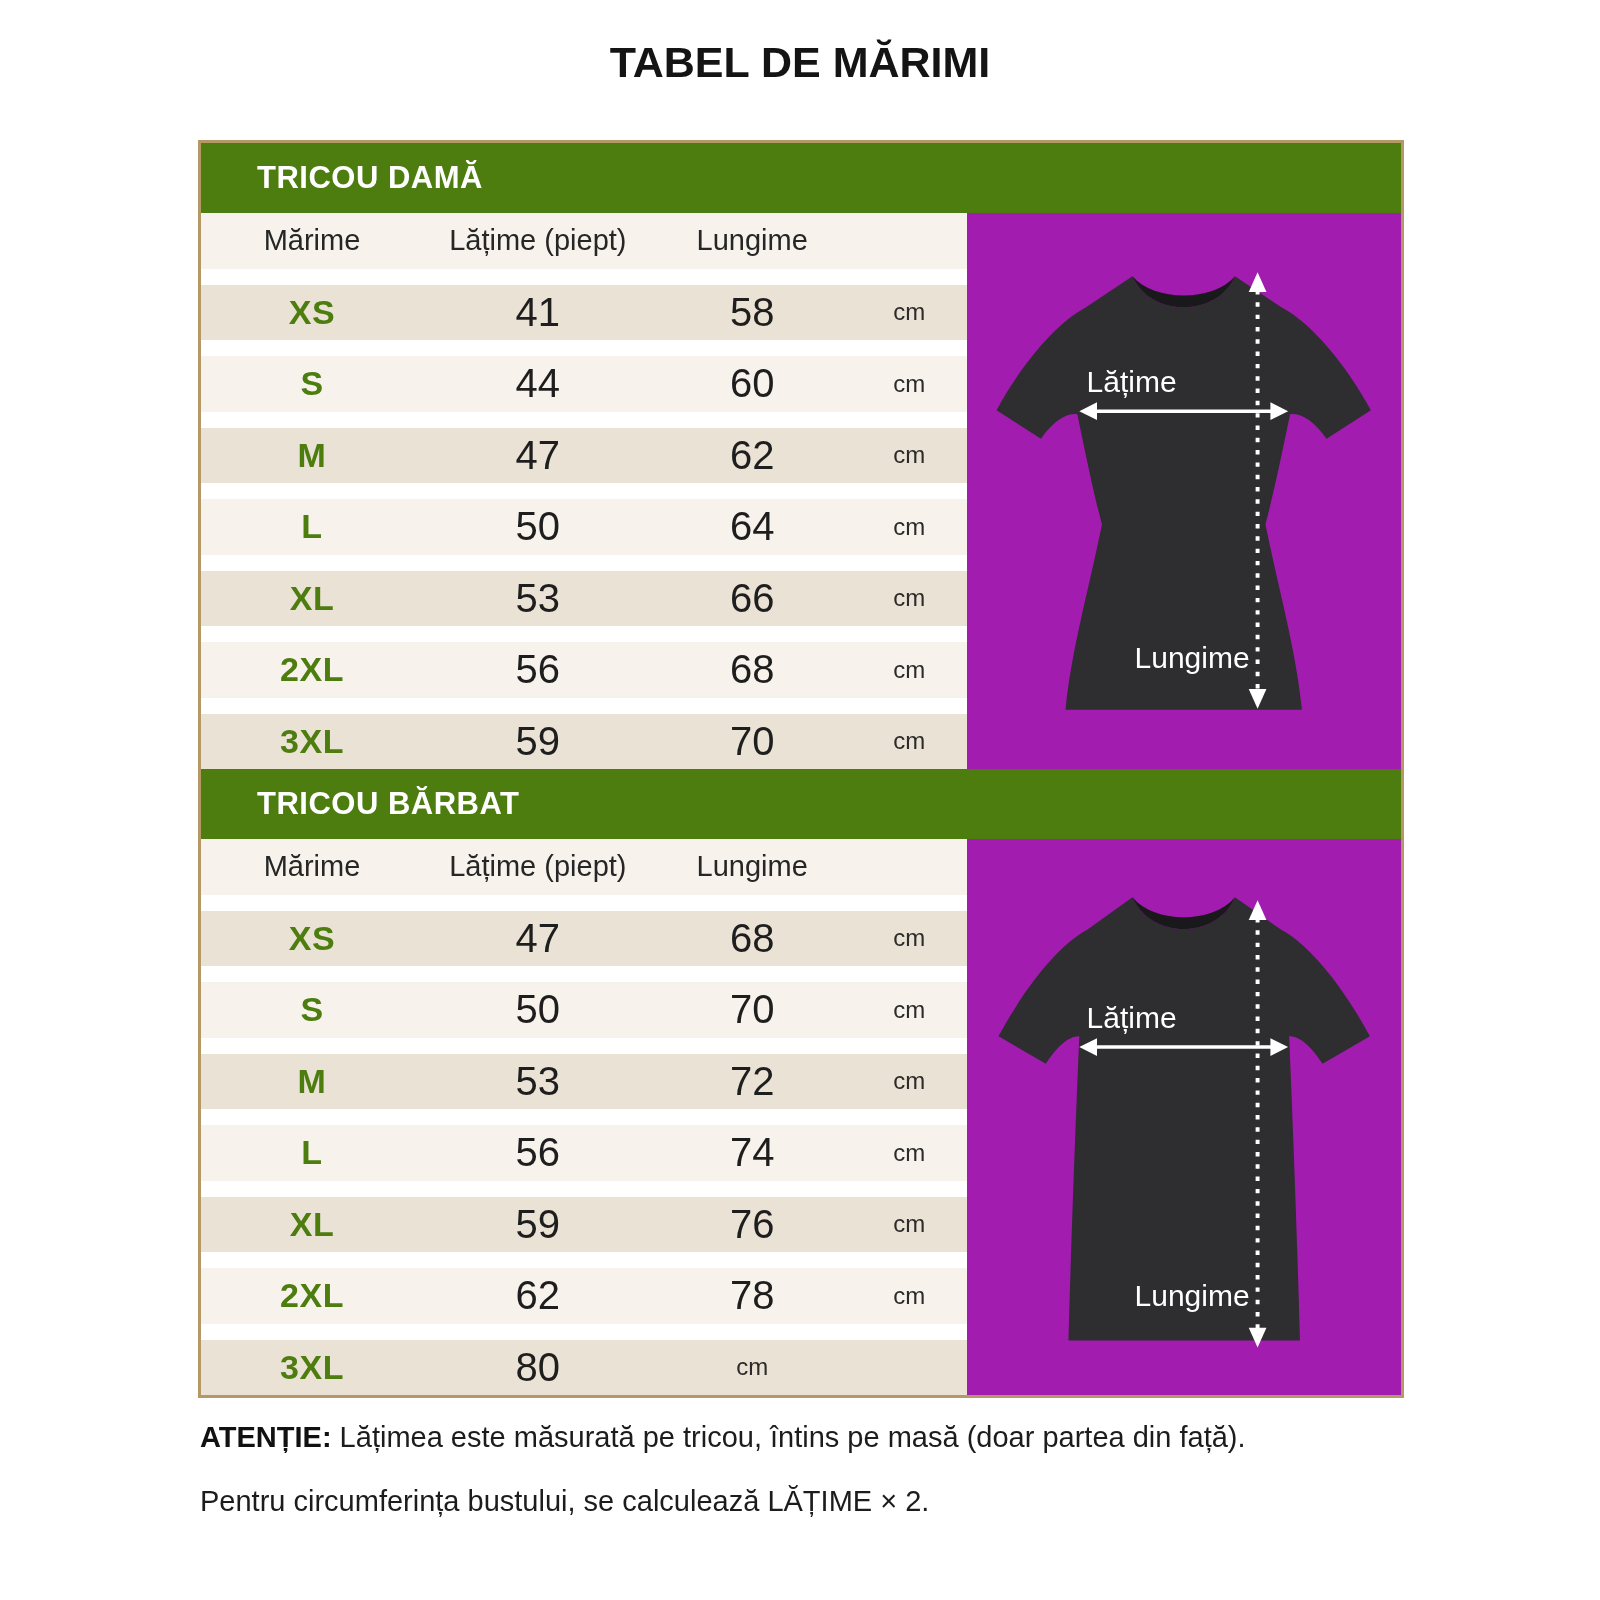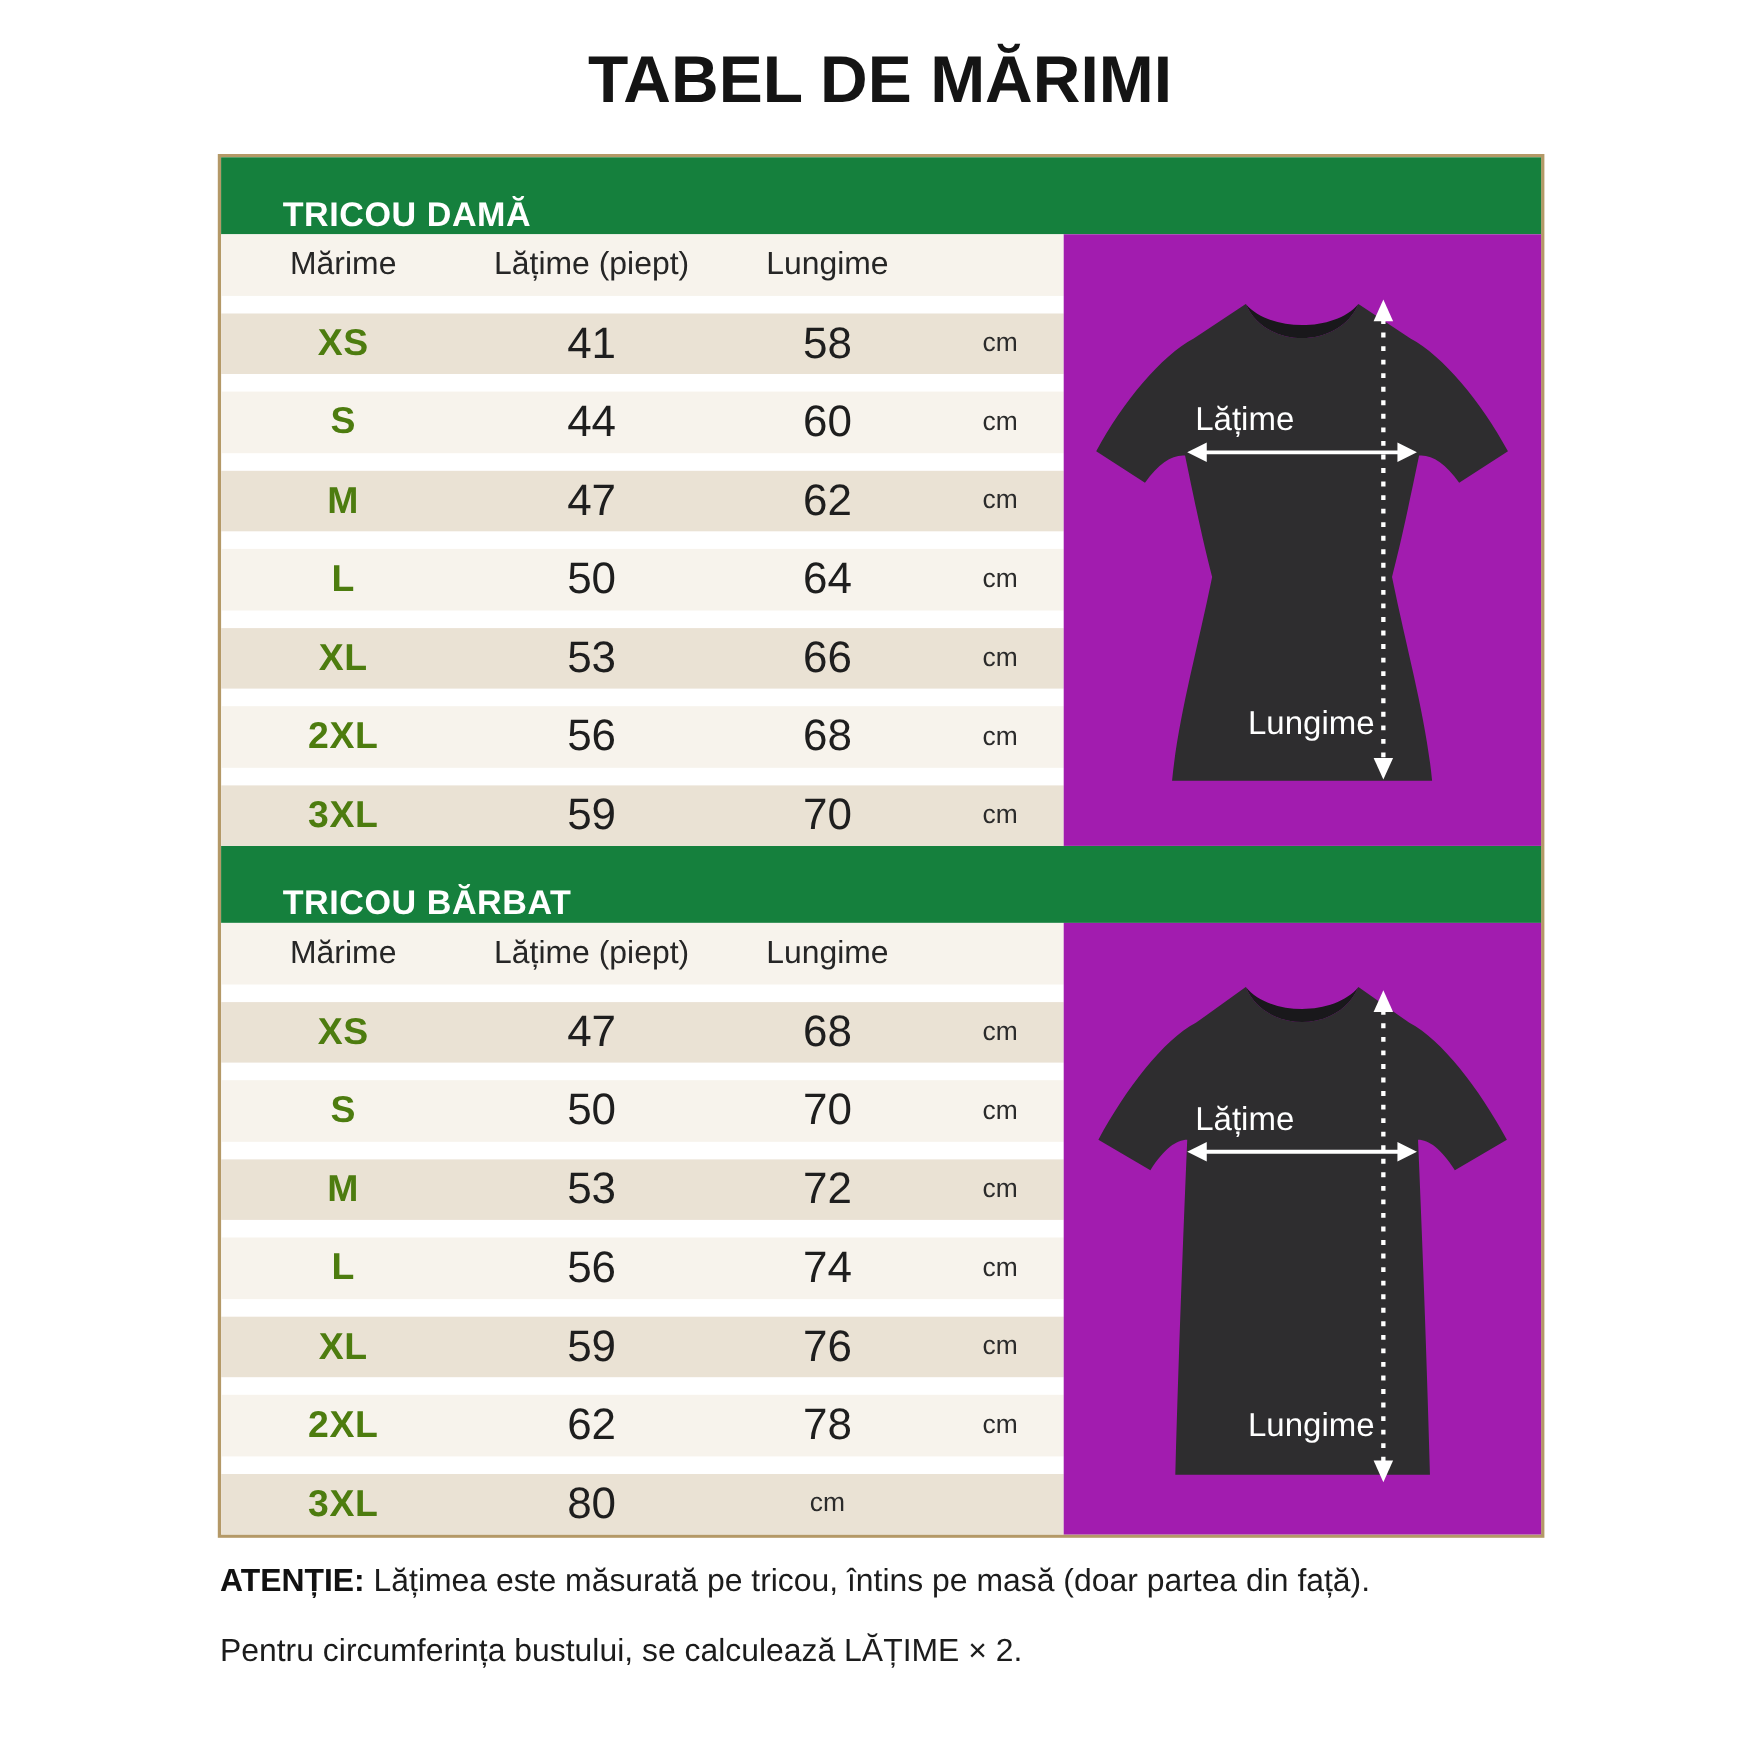--- a/index.html
+++ b/index.html
@@ -3,29 +3,29 @@
 <meta charset="utf-8">
 <style>
   html,body{margin:0;padding:0;}
   body{
     width:1600px;height:1600px;position:relative;background:#ffffff;
     font-family:"Liberation Sans","DejaVu Sans",sans-serif;
     -webkit-font-smoothing:antialiased;overflow:hidden;
   }
   .title{
     position:absolute;top:38px;left:0;width:100%;margin:0;
-    text-align:center;font-size:60px;font-weight:800;letter-spacing:0px;
+    text-align:center;font-size:43px;font-weight:800;letter-spacing:0px;
     color:#141414;
   }
   .size-table{
     position:absolute;left:198px;top:140px;width:1206px;
     border:3px solid #b49967;box-sizing:border-box;background:#ffffff;
   }
   .sec-header{
-    height:70px;background:#15803d;display:flex;align-items:flex-end;
+    height:70px;background:#4d7c0f;display:flex;align-items:center;
     padding-left:56px;box-sizing:border-box;
   }
   .sec-header span{
     color:#ffffff;font-size:31px;font-weight:700;letter-spacing:.5px;
   }
   .sec-body{display:flex;height:556px;}
   .rows{width:63.8%;display:grid;grid-auto-rows:1fr;gap:16px;}
   .row{display:grid;grid-template-columns:29% 30% 26% 15%;align-items:center;}
   .row>div{text-align:center;}
   .rows .row:nth-child(odd){background:#f7f3ec;}

